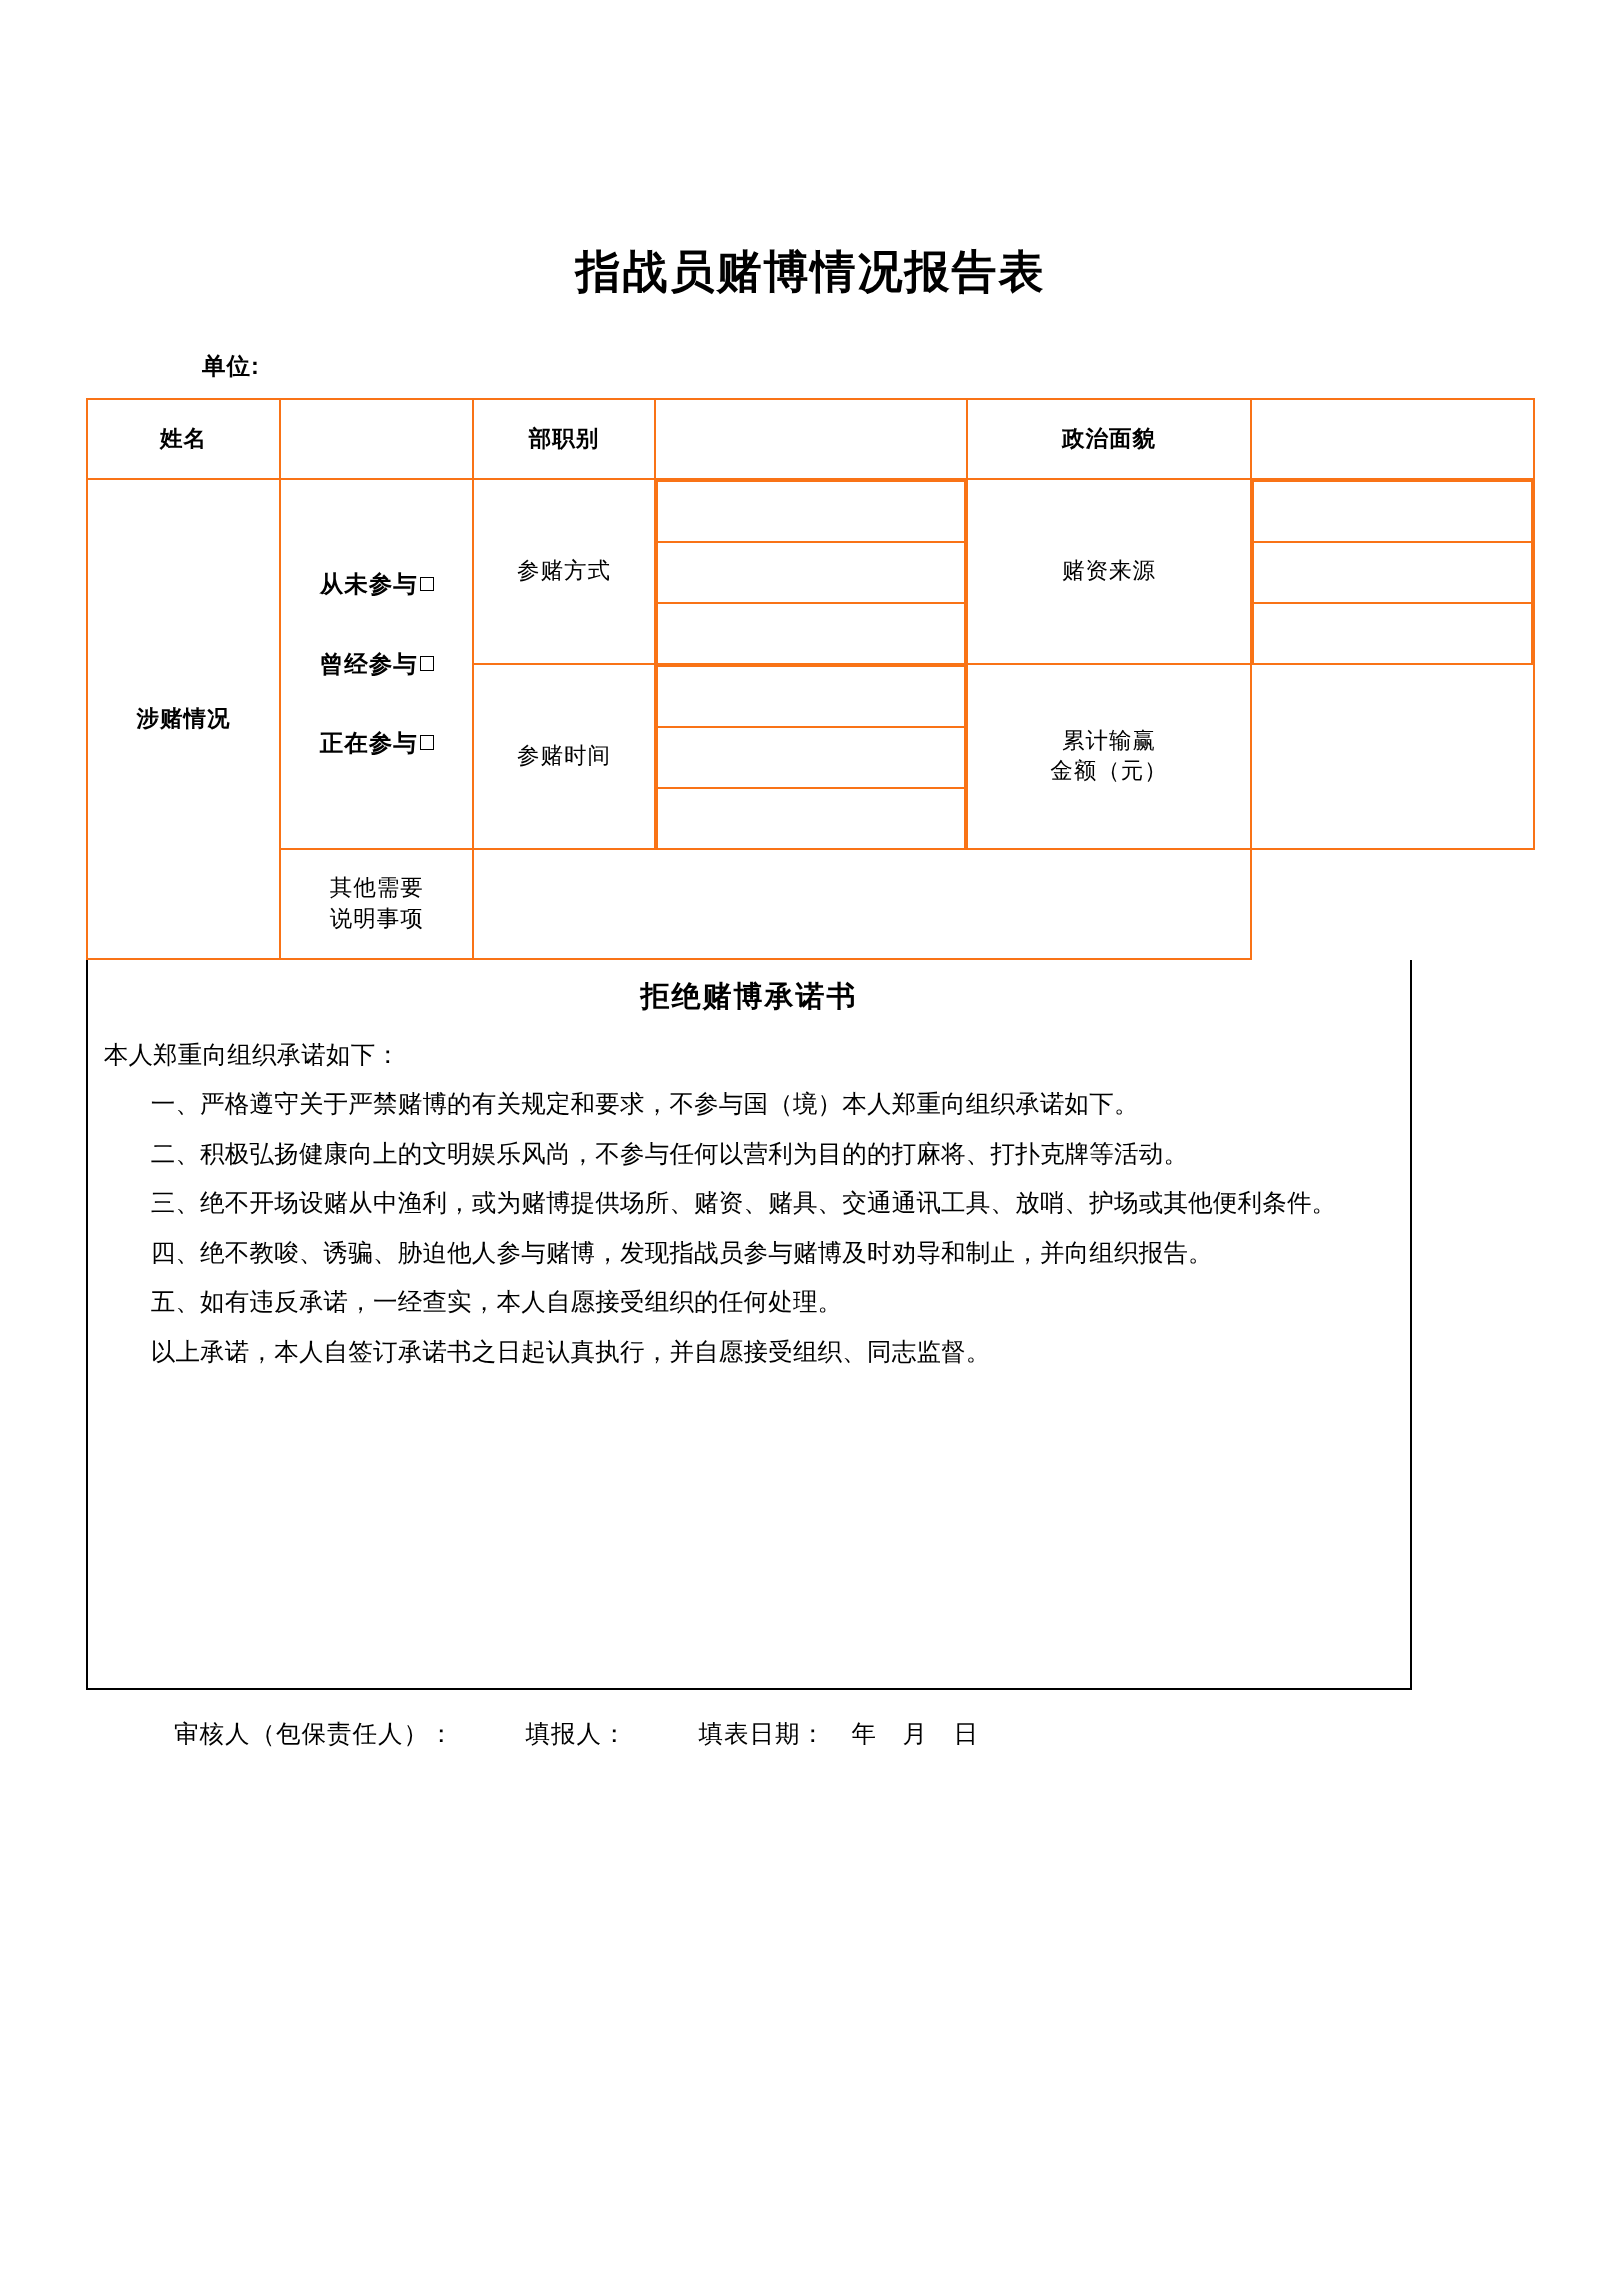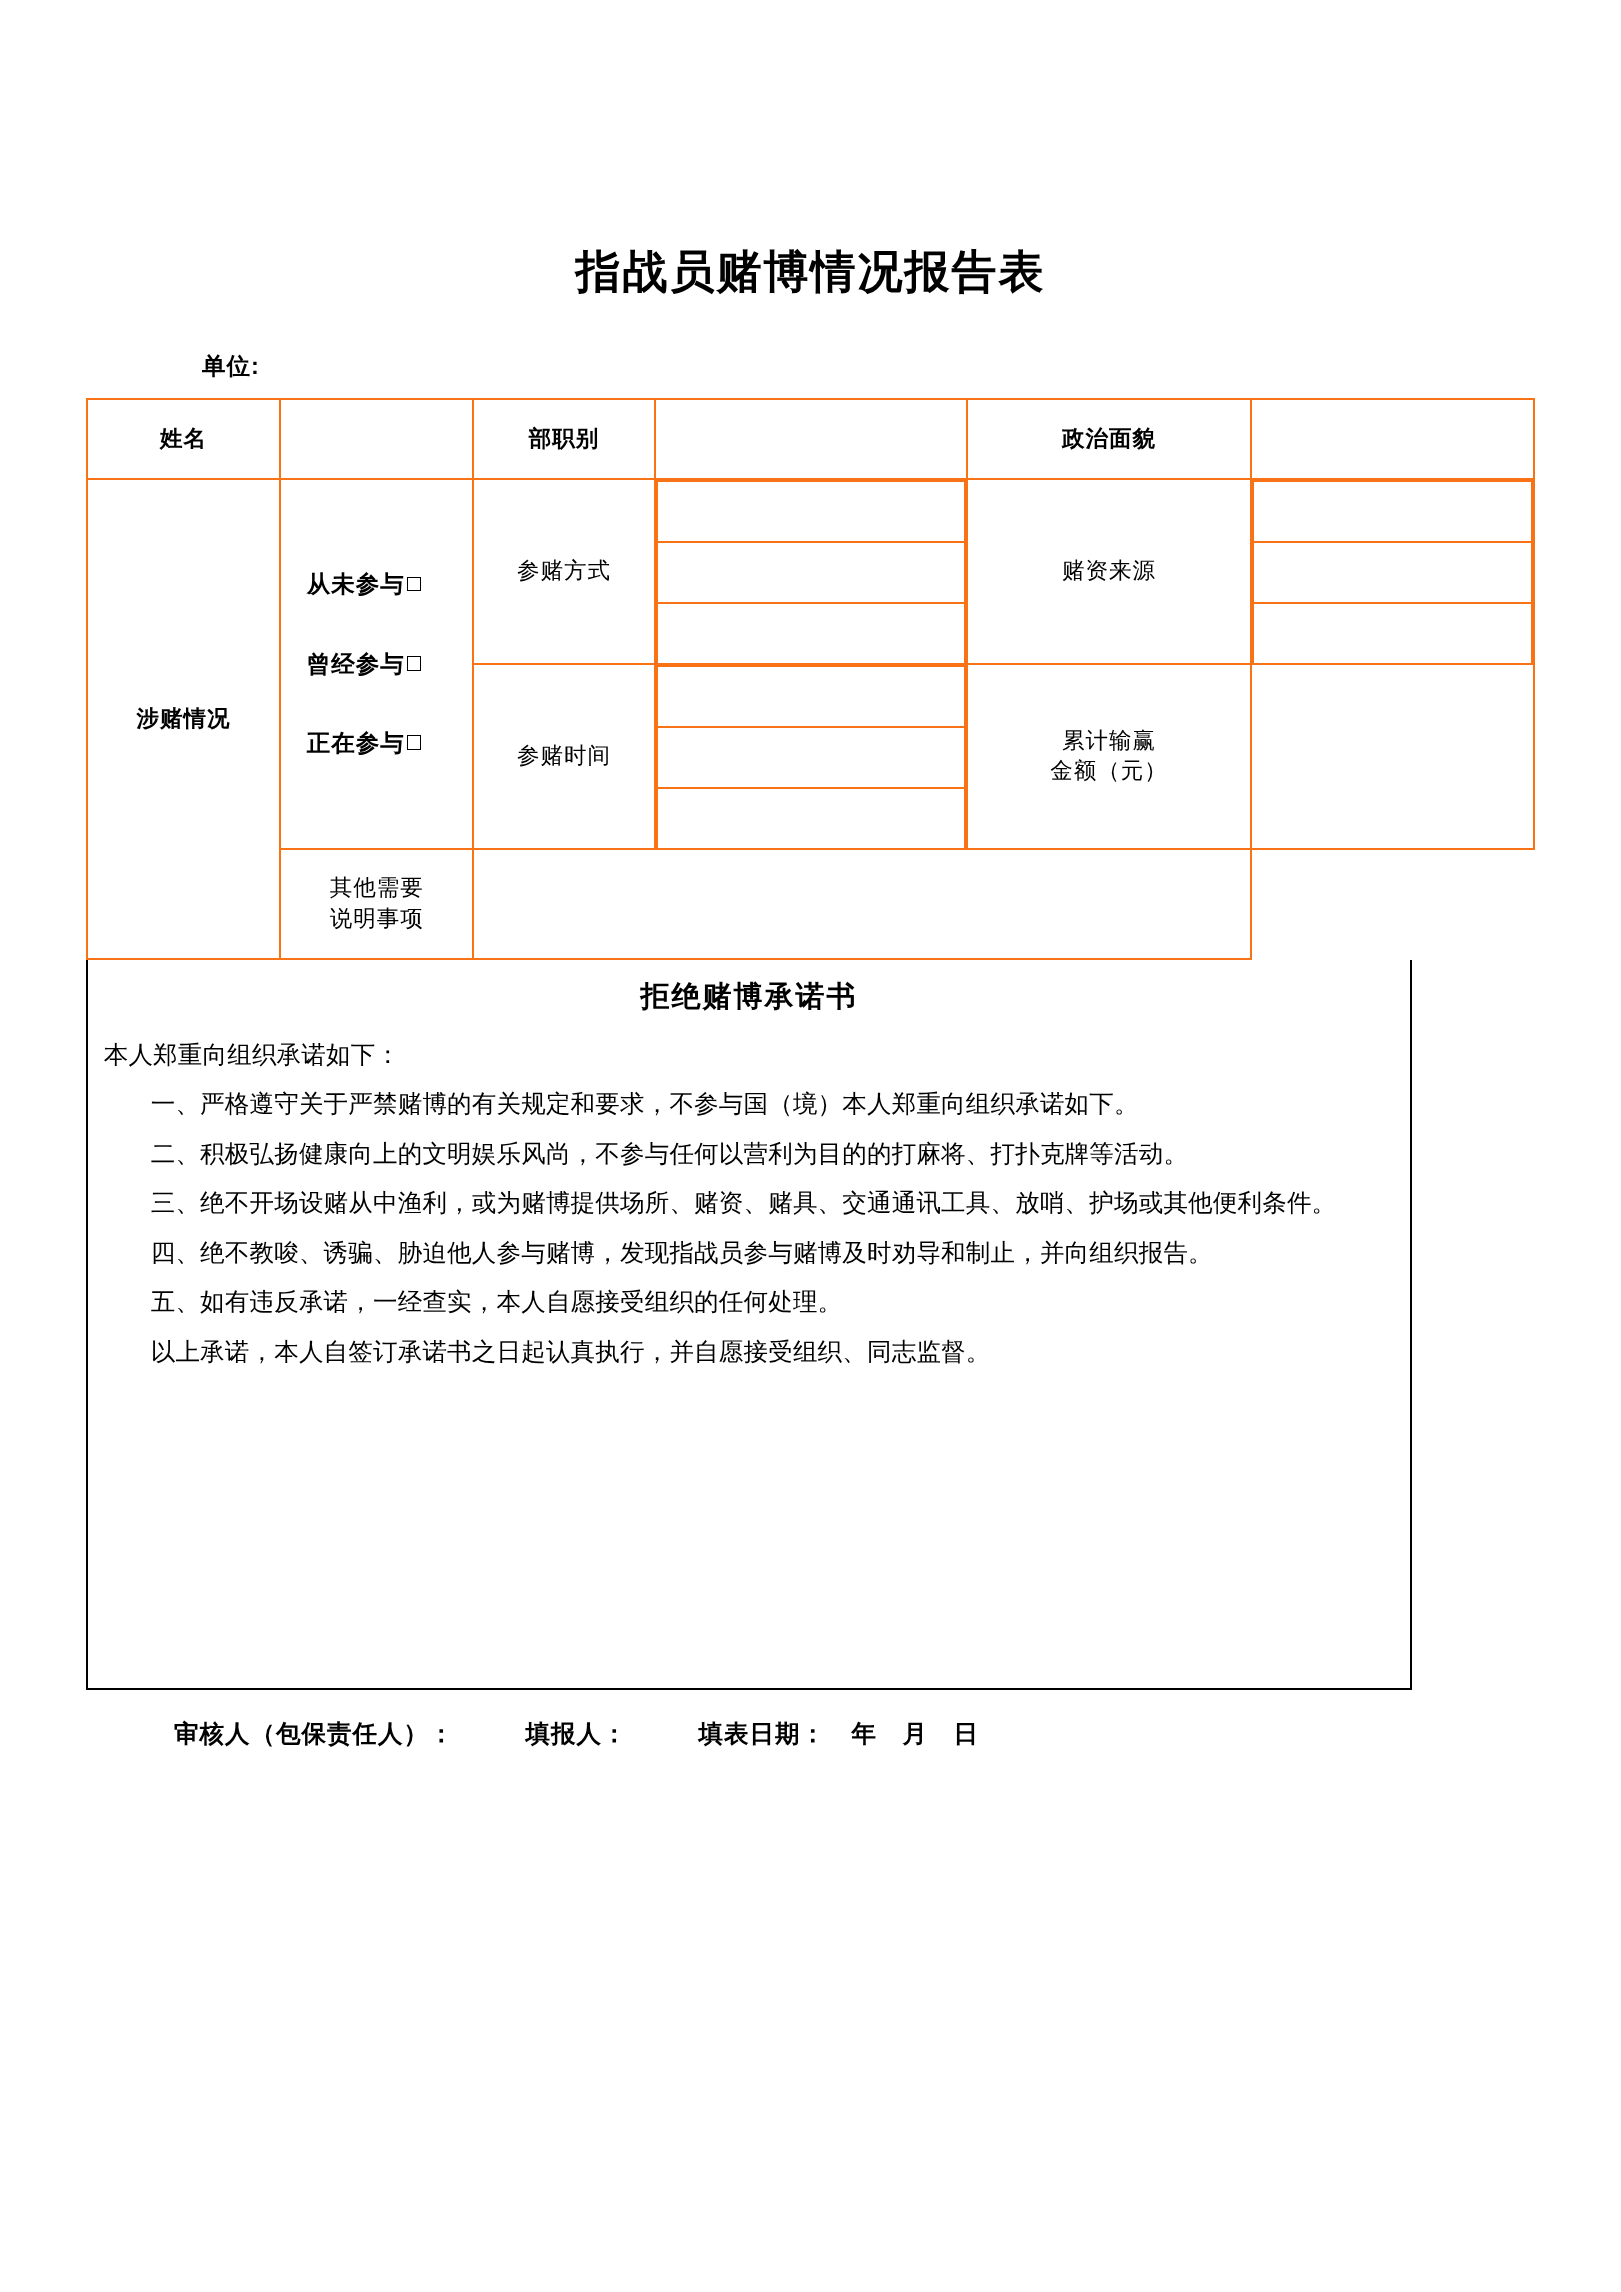--- a/index.html
+++ b/index.html
@@ -145,21 +145,21 @@
   
   .footer-line {
     display: flex;
     align-items: baseline;
     font-size: 24.5px;
     letter-spacing: 1px;
     margin: 27.4px 0 0 0;
     padding-left: 88px;
     white-space: nowrap;
   }
-  .footer-line .seg { margin-right: 71px; font-weight: bold; }
+  .footer-line .seg { margin-right: 71px; }
   .footer-line .seg:last-child { margin-right: 0; }
   .footer-line .date-units span { margin-left: 25.5px; }
 </style>
 </head>
 <body>
 
 <div class="page">
   <div class="sheet">
 
     <h1 class="doc-title">指战员赌博情况报告表</h1>
@@ -181,21 +181,21 @@
         <td class="lbl-bold" style="height:78px">姓名</td>
         <td class="blank"></td>
         <td class="lbl-bold">部职别</td>
         <td class="blank"></td>
         <td class="lbl-bold">政治面貌</td>
         <td class="blank"></td>
       </tr>
 
       <tr>
         <td class="lbl-bold" rowspan="3" style="height:181px">涉赌情况</td>
-        <td rowspan="2" style="padding:0">
+        <td rowspan="2" style="padding:13px">
           <div class="status-opts">
             <div class="opt">
               <span>从未参与</span><span class="checkbox"></span>
             </div>
             <div class="opt">
               <span>曾经参与</span><span class="checkbox"></span>
             </div>
             <div class="opt">
               <span>正在参与</span><span class="checkbox"></span>
             </div>

